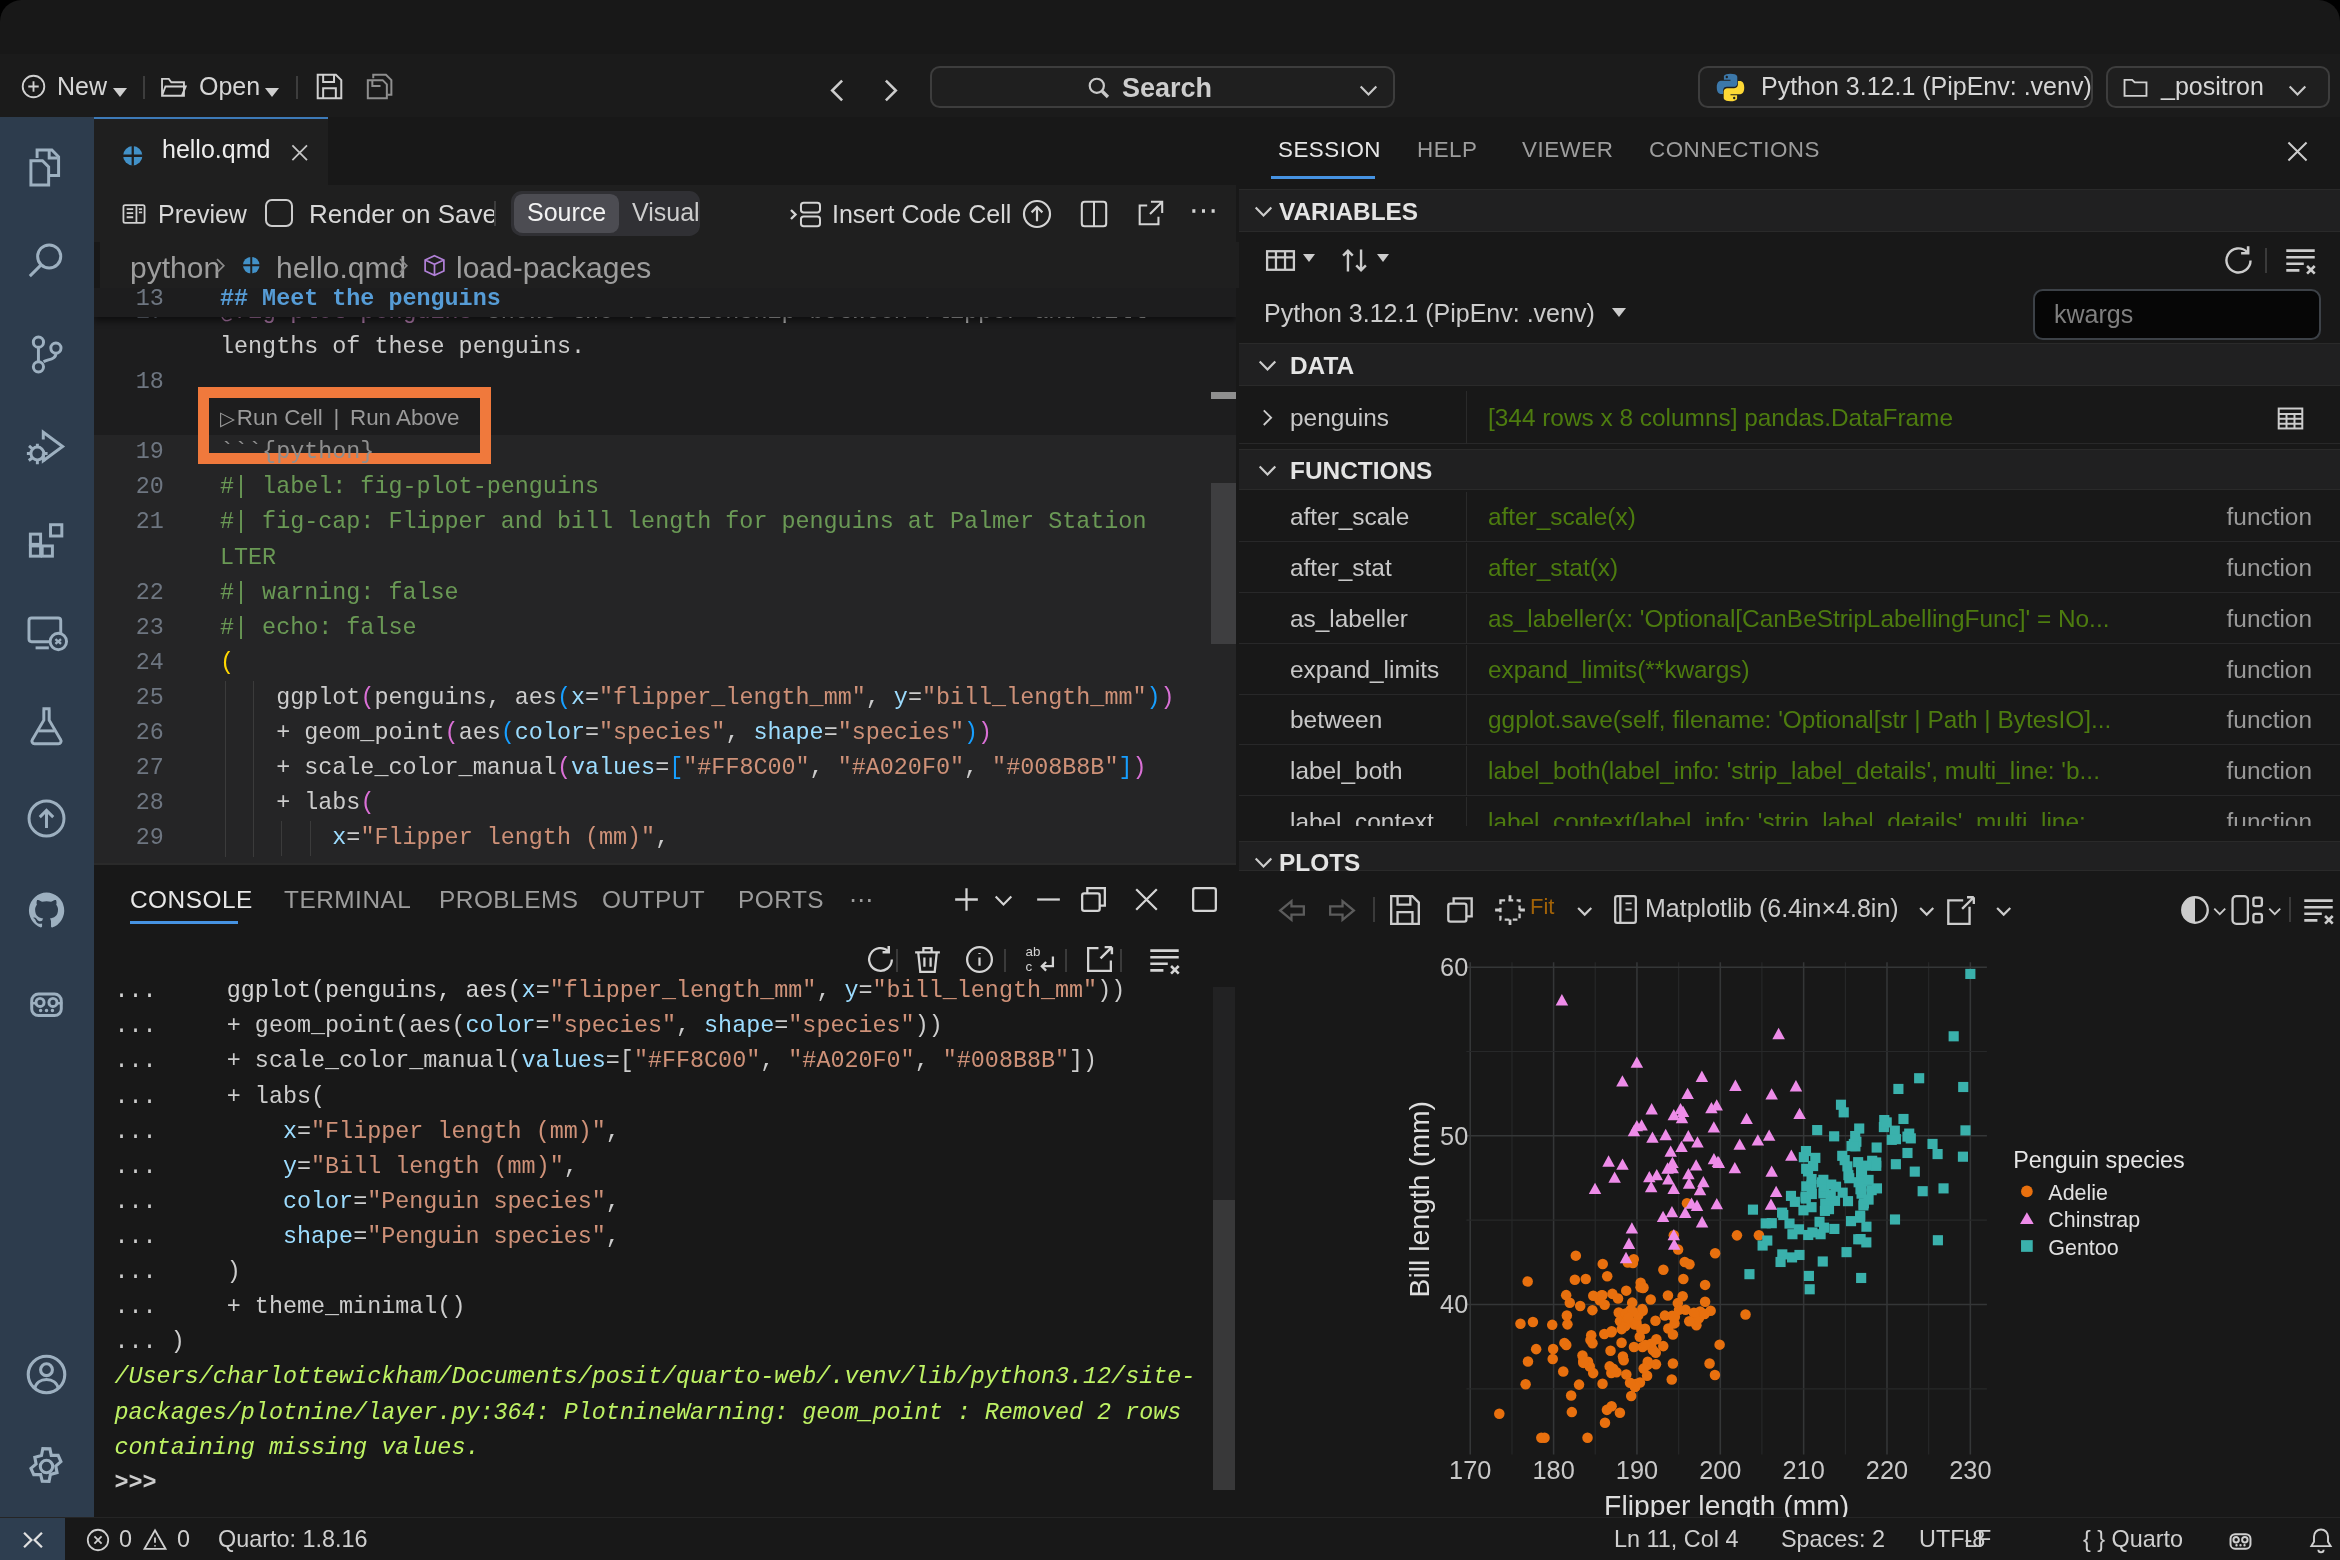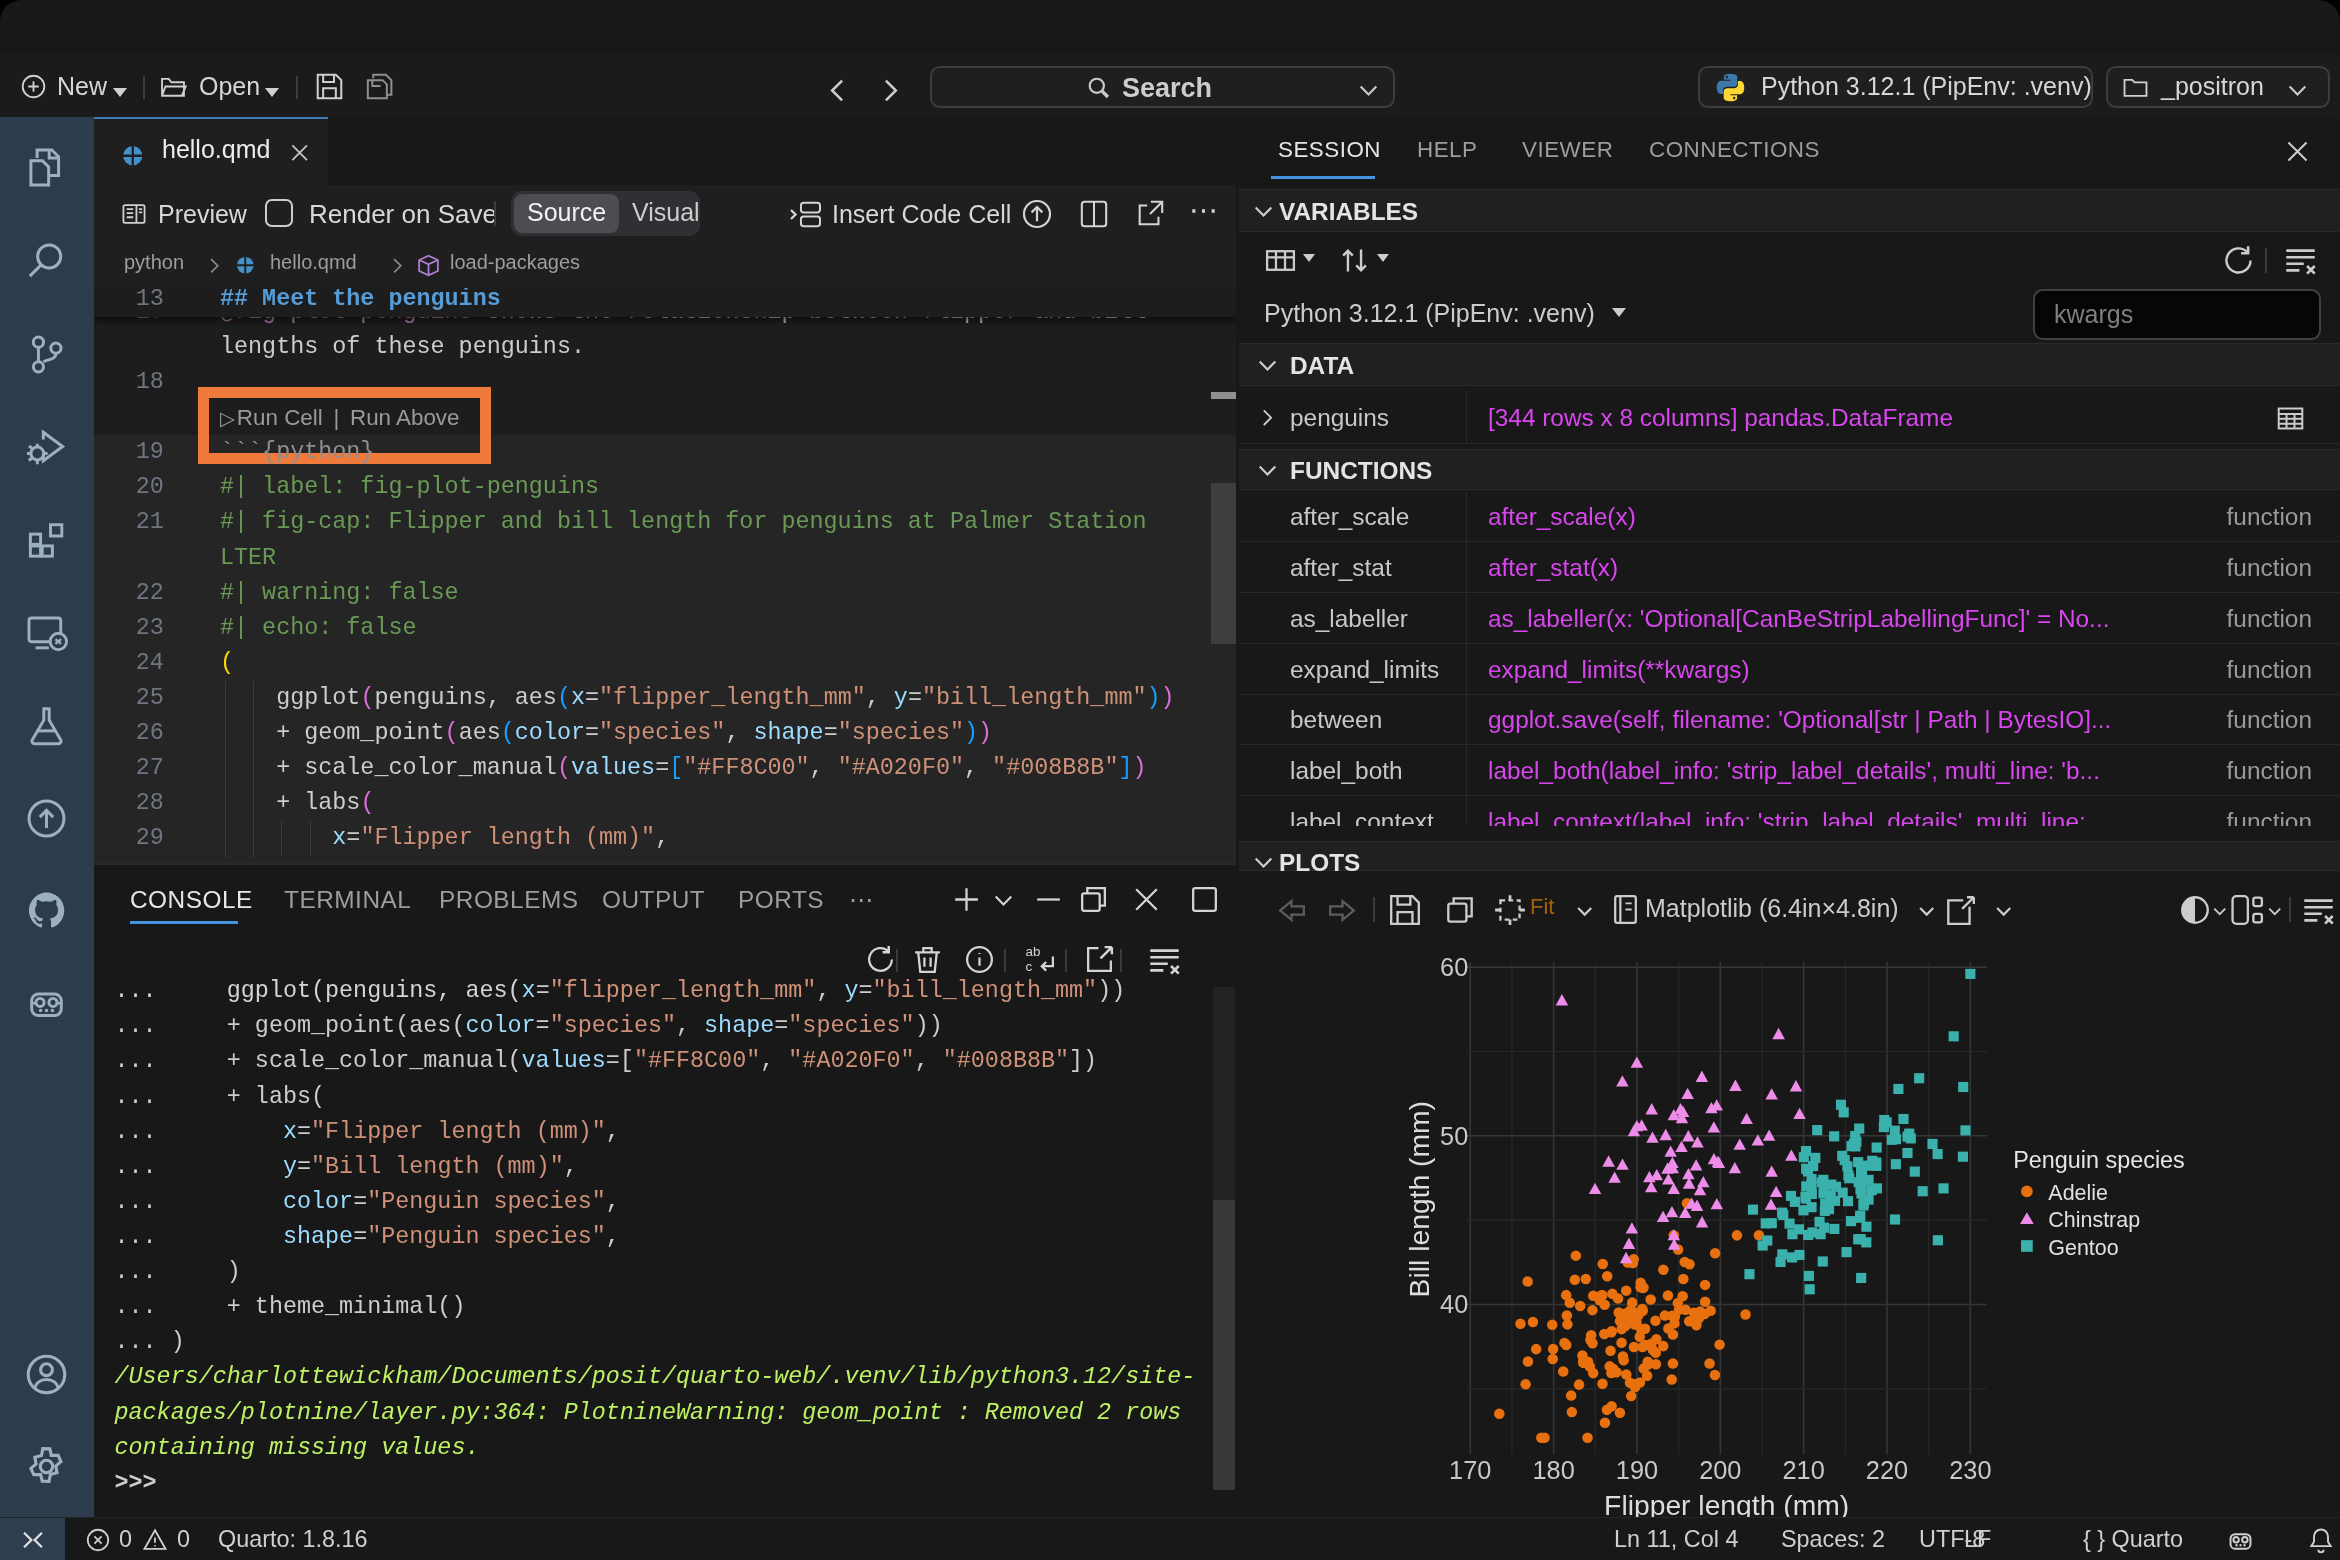--- a/index.html
+++ b/index.html
@@ -12,42 +12,42 @@
 #titlebar{position:absolute;left:0;top:0;width:2341px;height:54px;background:#1e1e1e;}
 #toolbar{position:absolute;left:0;top:54px;width:2341px;height:63px;background:#1b1b1b;}
 .tbtxt{font-size:25px;color:#d6d6d6;}
 .btn{position:absolute;border:2px solid #3d3d3d;border-radius:9.8px;background:#1f1f1f;}
 
 #actbar{position:absolute;left:0;top:117px;width:94px;height:1400px;background:#2d3c4d;}
 
 #tabstrip{position:absolute;left:94px;top:117px;width:1142px;height:68px;background:#181818;}
 #tab{position:absolute;left:0px;top:0px;width:234px;height:68px;background:#1f1f1f;border-top:2px solid #3d7ab8;}
 #edtools{position:absolute;left:94px;top:185px;width:1142px;height:57px;background:#1f1f1f;}
-#crumbs{position:absolute;left:94px;top:242px;width:1142px;height:46px;background:#1f1f1f;font-size:20px;color:#9d9d9d;padding-left:28px;}
+#crumbs{position:absolute;left:100px;top:242px;width:1142px;height:46px;background:#1f1f1f;font-size:30px;color:#9d9d9d;padding-left:28px;}
 #code{position:absolute;left:94px;top:288px;width:1142px;height:575px;background:#1d1d1e;overflow:hidden;}
 #cellbg{position:absolute;left:0;top:147px;width:1142px;height:428px;background:#252526;}
 .ln{position:absolute;left:9.8px;width:60px;text-align:right;font-family:"Liberation Mono",monospace;font-size:23.4px;color:#6e7681;line-height:35px;}
 .cl{position:absolute;left:126px;font-family:"Liberation Mono",monospace;font-size:23.4px;color:#ccc;line-height:35px;white-space:pre;}
 .ig{position:absolute;width:1px;background:#3b3b3b;}
 #sticky{position:absolute;left:0;top:0;width:1142px;height:35px;background:#1d1d1e;box-shadow:0 4.9px 6.8px rgba(0,0,0,.5);}
 .grn{color:#6a9955;}.org{color:#ce9178;}.lbl{color:#9cdcfe;}.blu{color:#569cd6;}
 .bk1{color:#ffd700;}.bk2{color:#da70d6;}.bk3{color:#179fff;}.gry{color:#8f8f8f;}
 .mag{color:#c586c0;}
 
 #panel{position:absolute;left:94px;top:863px;width:1142px;height:654px;background:#181818;border-top:2px solid #2a2a2a;}
 .ptab{position:absolute;top:0;height:59px;line-height:59px;font-size:24.4px;color:#9d9d9d;letter-spacing:0.5px;}
 .conline{position:absolute;left:20.5px;font-family:"Liberation Mono",monospace;font-size:23.4px;line-height:35px;white-space:pre;color:#ccc;}
 .red{color:#bef264;font-style:italic;}
 
 #rpanel{position:absolute;left:1239px;top:117px;width:1102px;height:1400px;background:#181818;}
 .rtab{position:absolute;top:0;height:66px;line-height:66px;font-size:22.4px;color:#9d9d9d;letter-spacing:0.5px;}
 .sechdr{position:absolute;left:0;width:1102px;background:#202021;border-top:1px solid #2a2a2a;border-bottom:1px solid #2a2a2a;font-weight:bold;color:#e4e4e4;font-size:24.4px;}
 .vrow{position:absolute;left:0;width:1102px;height:50px;border-bottom:1px solid #282829;font-size:24.4px;color:#c8c8c8;}
 .vname{position:absolute;left:51px;top:0;line-height:49px;}
-.vval{position:absolute;left:249px;top:0;line-height:49px;color:#d946ef;}
+.vval{position:absolute;left:249px;top:0;line-height:49px;color:#4d7c0f;}
 .vtype{position:absolute;right:29px;top:0;line-height:49px;color:#9a9a9a;}
 .vdiv{position:absolute;left:227px;top:0;width:1px;height:50px;background:#2a2a2a;}
 
 #statusbar{position:absolute;left:0;top:1517px;width:2341px;height:43px;background:#181818;border-top:1px solid #252525;font-size:23.4px;color:#cfcfcf;}
 .sbi{position:absolute;top:0;line-height:43px;}
 </style></head>
 <body>
 <div id="win">
   <div id="toolbar">
     <svg class="ic" style="left:19.5px;top:18.5px" width="27" height="27" viewBox="0 0 16 16" fill="none" stroke="#d0d0d0" stroke-width="1.1">

